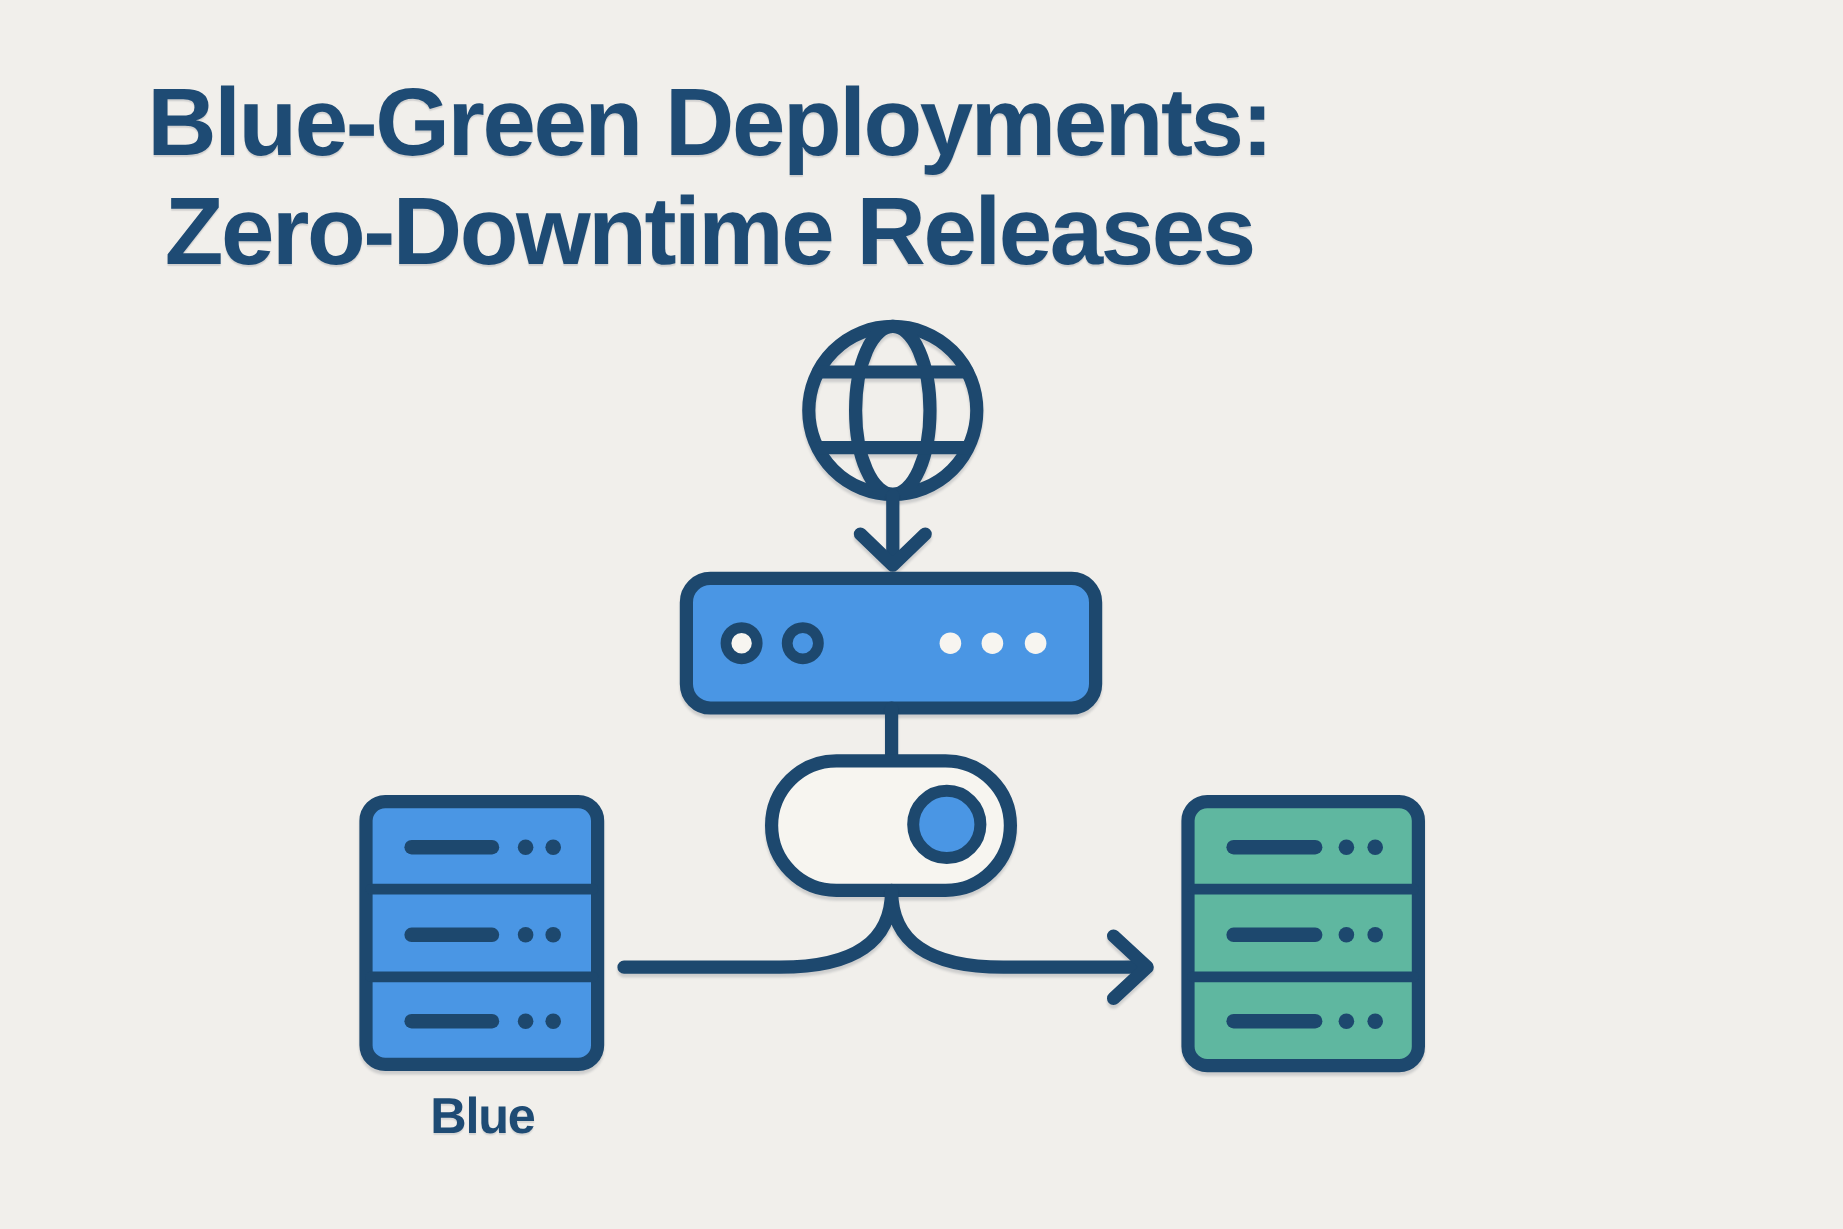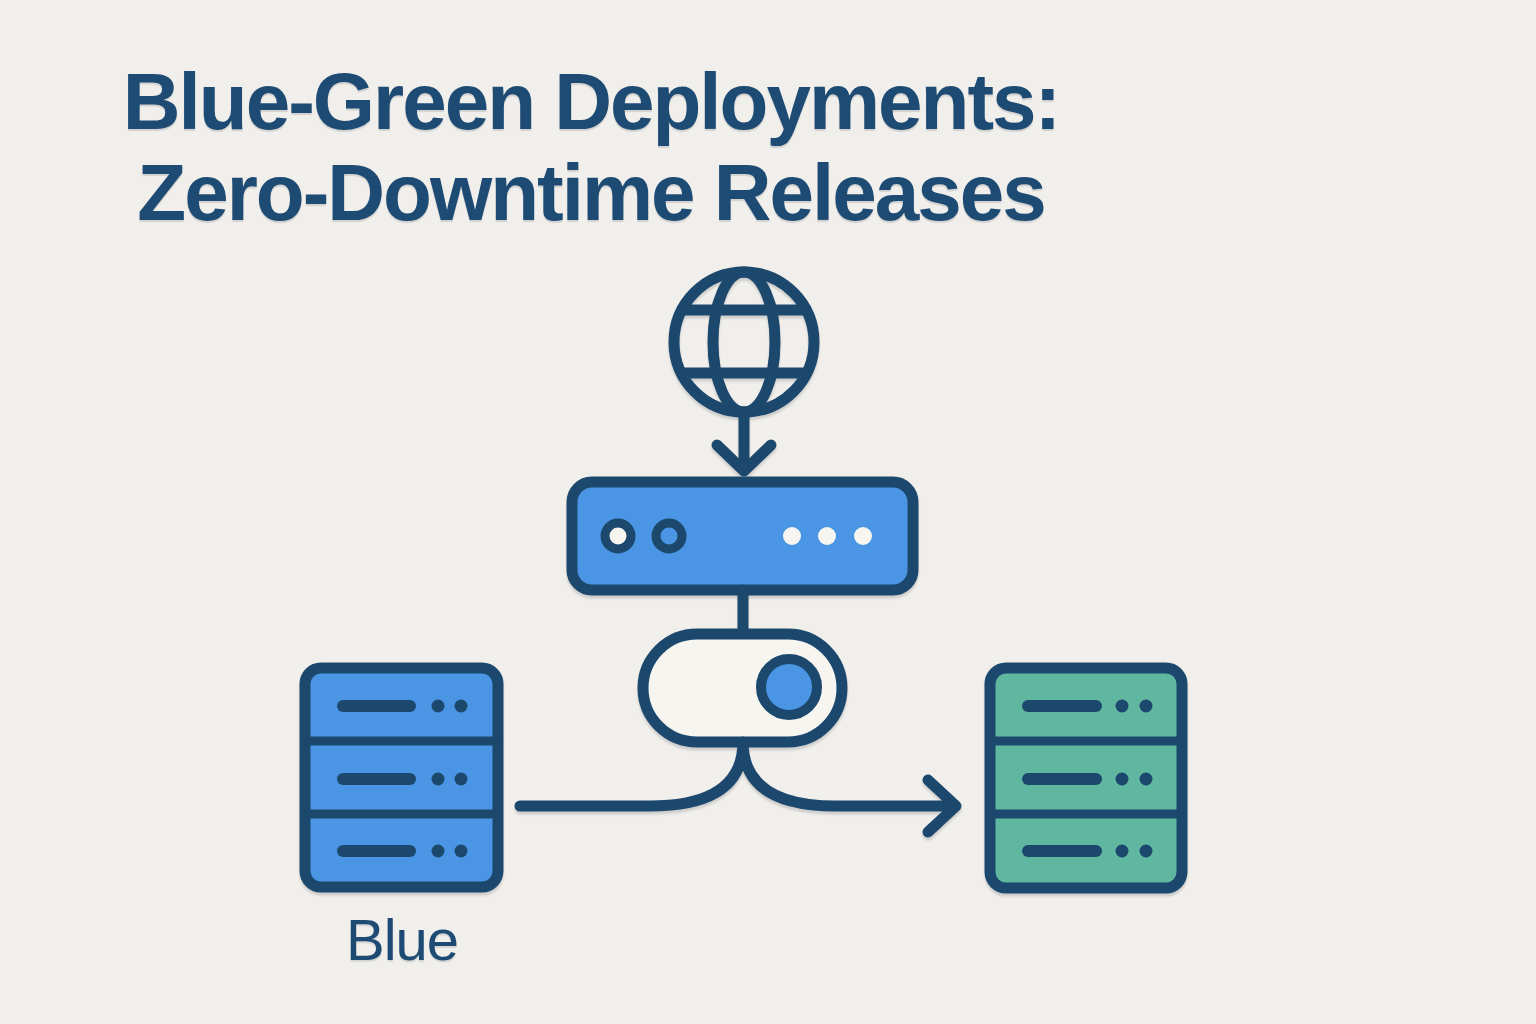--- a/index.html
+++ b/index.html
@@ -27,22 +27,22 @@
     font-weight:800;
     letter-spacing:-2px;
     color:var(--title_navy);
     text-shadow:0 2px 1px rgba(20,30,50,0.14);
   }
   .env-label{
     position:absolute;
     top:906px;
     width:400px;
     text-align:center;
-    font-size:58px;
-    font-weight:400;
+    font-size:42px;
+    font-weight:700;
     letter-spacing:-1px;
     text-shadow:0 2px 1px rgba(20,30,50,0.12);
   }
   .env-label.blue{left:202px;color:var(--title_navy);}
   .env-label.green{left:887px;color:var(--green_label);}
   svg.diagram{position:absolute;left:0;top:0;}
   
   .ln{stroke:var(--navy);stroke-width:11;fill:none;stroke-linecap:round;stroke-linejoin:round;}
   .ln9{stroke:var(--navy);stroke-width:9;fill:none;stroke-linecap:round;}
   .bar{stroke:var(--navy);stroke-width:12;fill:none;stroke-linecap:round;}

